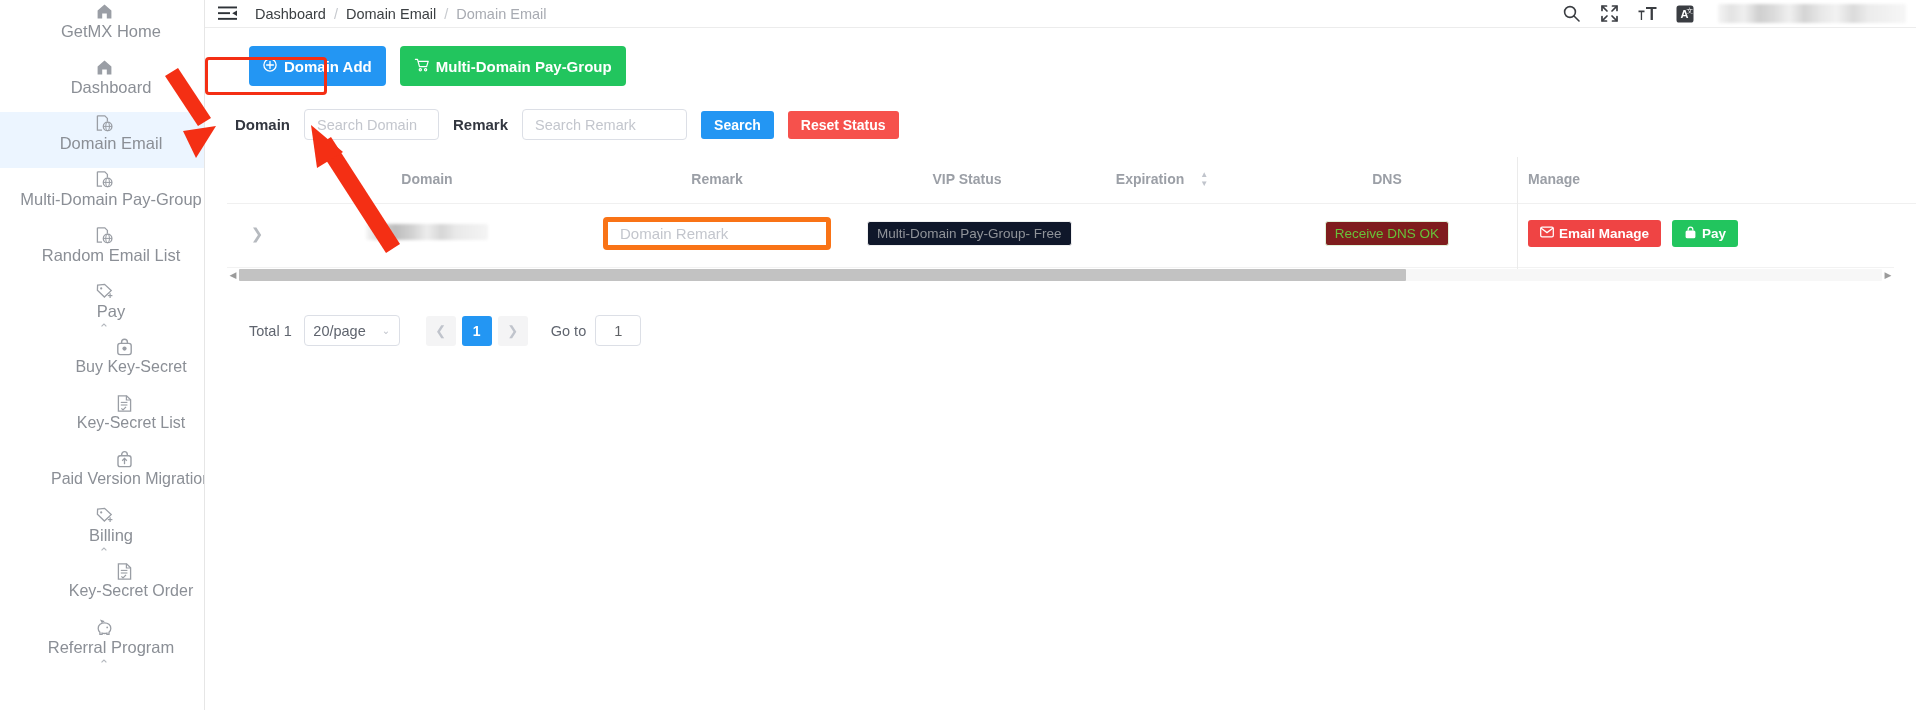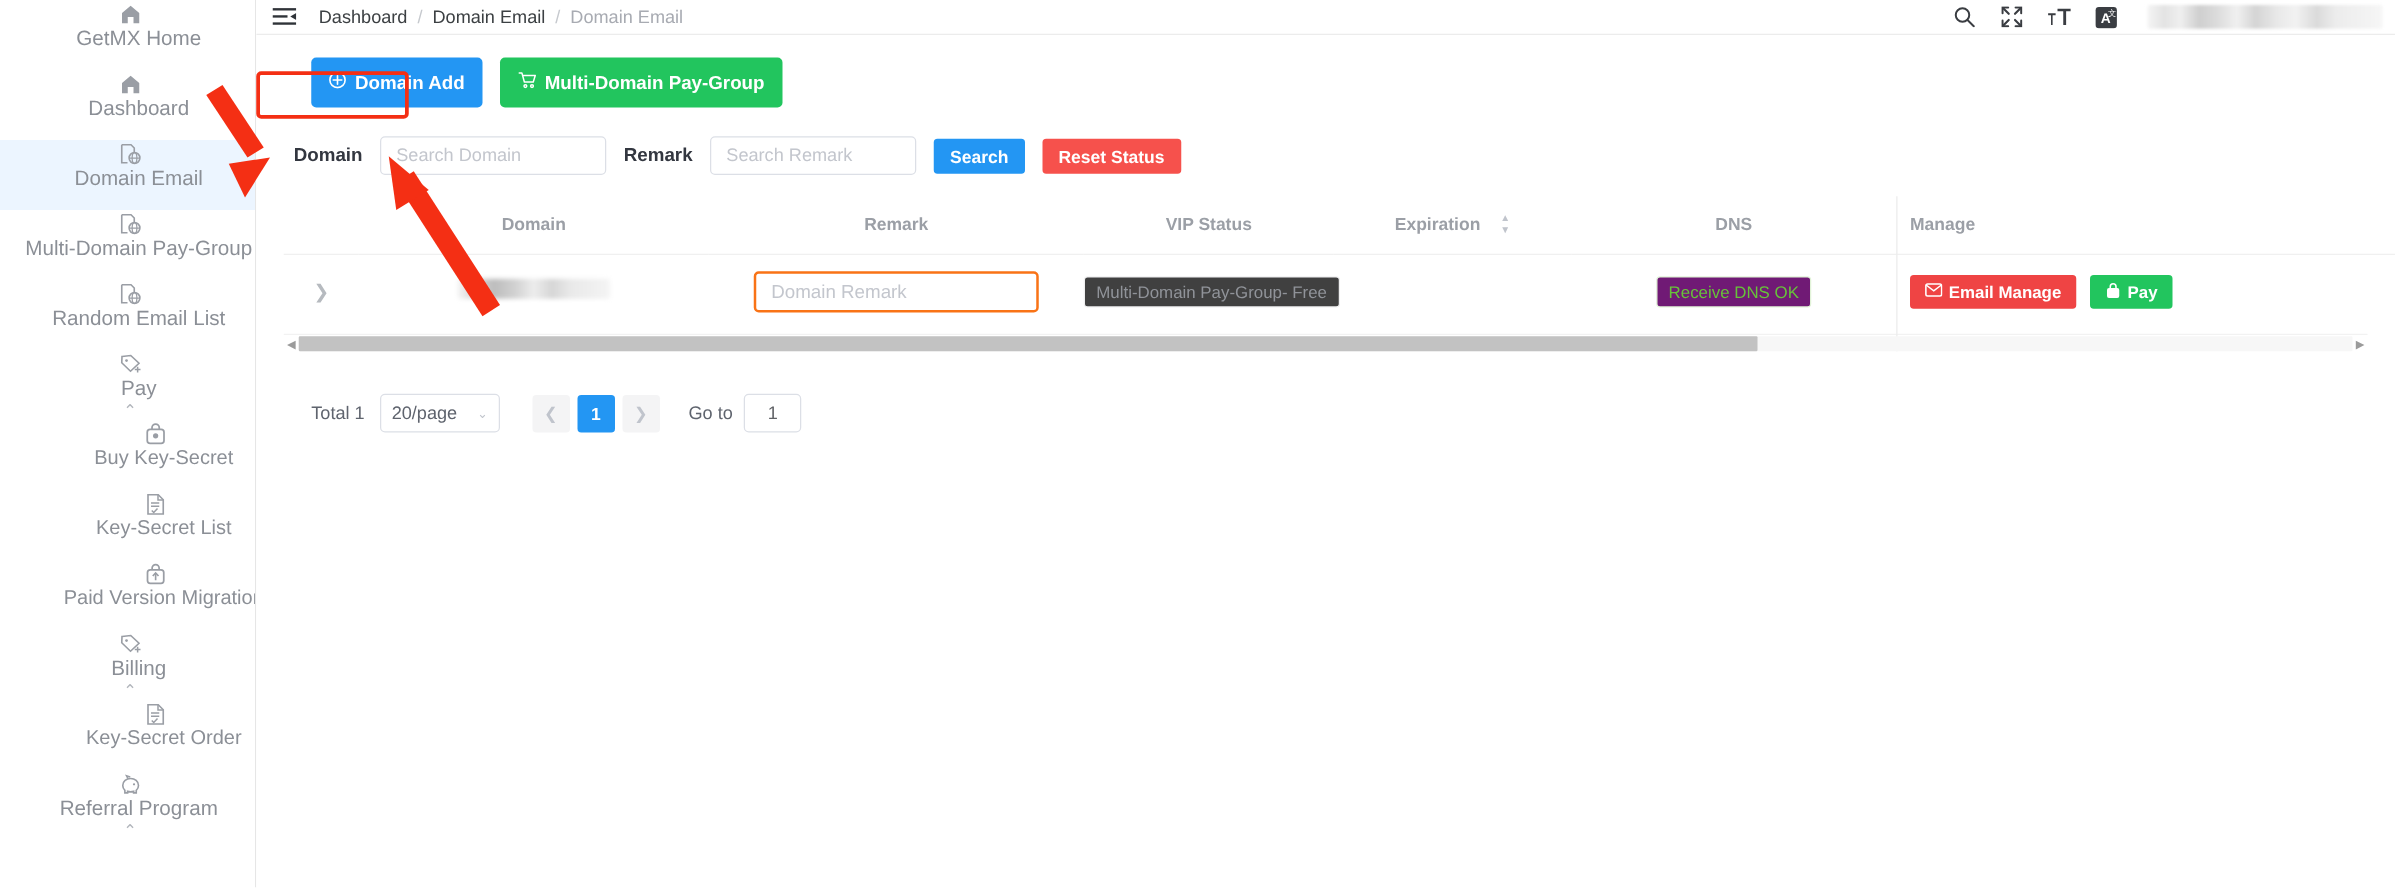--- a/index.html
+++ b/index.html
@@ -131,21 +131,21 @@
     padding: 23px 0 0 8px;
   }
   .filter-label { font-size: 15px; font-weight: bold; color: #333740; }
   .inp {
     height: 31px; border: 1px solid #dcdfe6; border-radius: 4px;
     background: #fff; font-size: 14.5px; color: #333;
     padding: 0 12px; outline: none;
     font-family: "Liberation Sans", sans-serif;
   }
   .inp::placeholder { color: #c3c6cd; }
-  .inp-domain { width: 181px; }
+  .inp-domain { width: 135px; }
   .inp-remark { width: 165px; }
 
   
   .table-wrap { margin-top: 17px; position: relative; }
   table { width: 100%; border-collapse: collapse; table-layout: fixed; }
   thead th {
     font-size: 14px; font-weight: bold; color: #9b9fa6;
     text-align: center; padding: 14px 0 16px; background: #fff;
     white-space: nowrap;
   }
@@ -161,33 +161,33 @@
   .domain-blur {
     display: inline-block;
     width: 122px; height: 16px; border-radius: 2px;
     background: linear-gradient(90deg,
       #f6f6f6 0%, #d8d8d8 10%, #bdbdbd 24%, #d2d2d2 38%,
       #ededed 50%, #d6d6d6 62%, #e9e9e9 74%, #f4f4f4 100%);
     filter: blur(1.6px);
   }
   .remark-input {
     width: 228px; height: 33px;
-    border: 2px solid #f97316; border-radius: 4px;
+    border: 5px solid #f97316; border-radius: 4px;
     font-size: 15px; padding: 0 12px; outline: none;
     font-family: "Liberation Sans", sans-serif;
   }
   .remark-input::placeholder { color: #c3c6cd; }
   .tag {
     display: inline-block;
     font-size: 13.5px; padding: 4px 9px; border-radius: 3px;
-    background: #404040; color: #909399; border: 1px solid #f0f0f1;
+    background: #0f172a; color: #909399; border: 1px solid #f0f0f1;
     white-space: nowrap;
   }
   .tag-green {
-    background: #701a75; color: #67c23a; border: 1px solid #e1f3d8;
+    background: #7f1d1d; color: #67c23a; border: 1px solid #e1f3d8;
   }
   .manage-cell { display: flex; align-items: center; justify-content: flex-start; gap: 11px; padding-left: 11px; }
 
   
   .col-divider {
     position: absolute; top: 0; bottom: 0;
     width: 1px; background: #ebebeb;
   }
 
   

